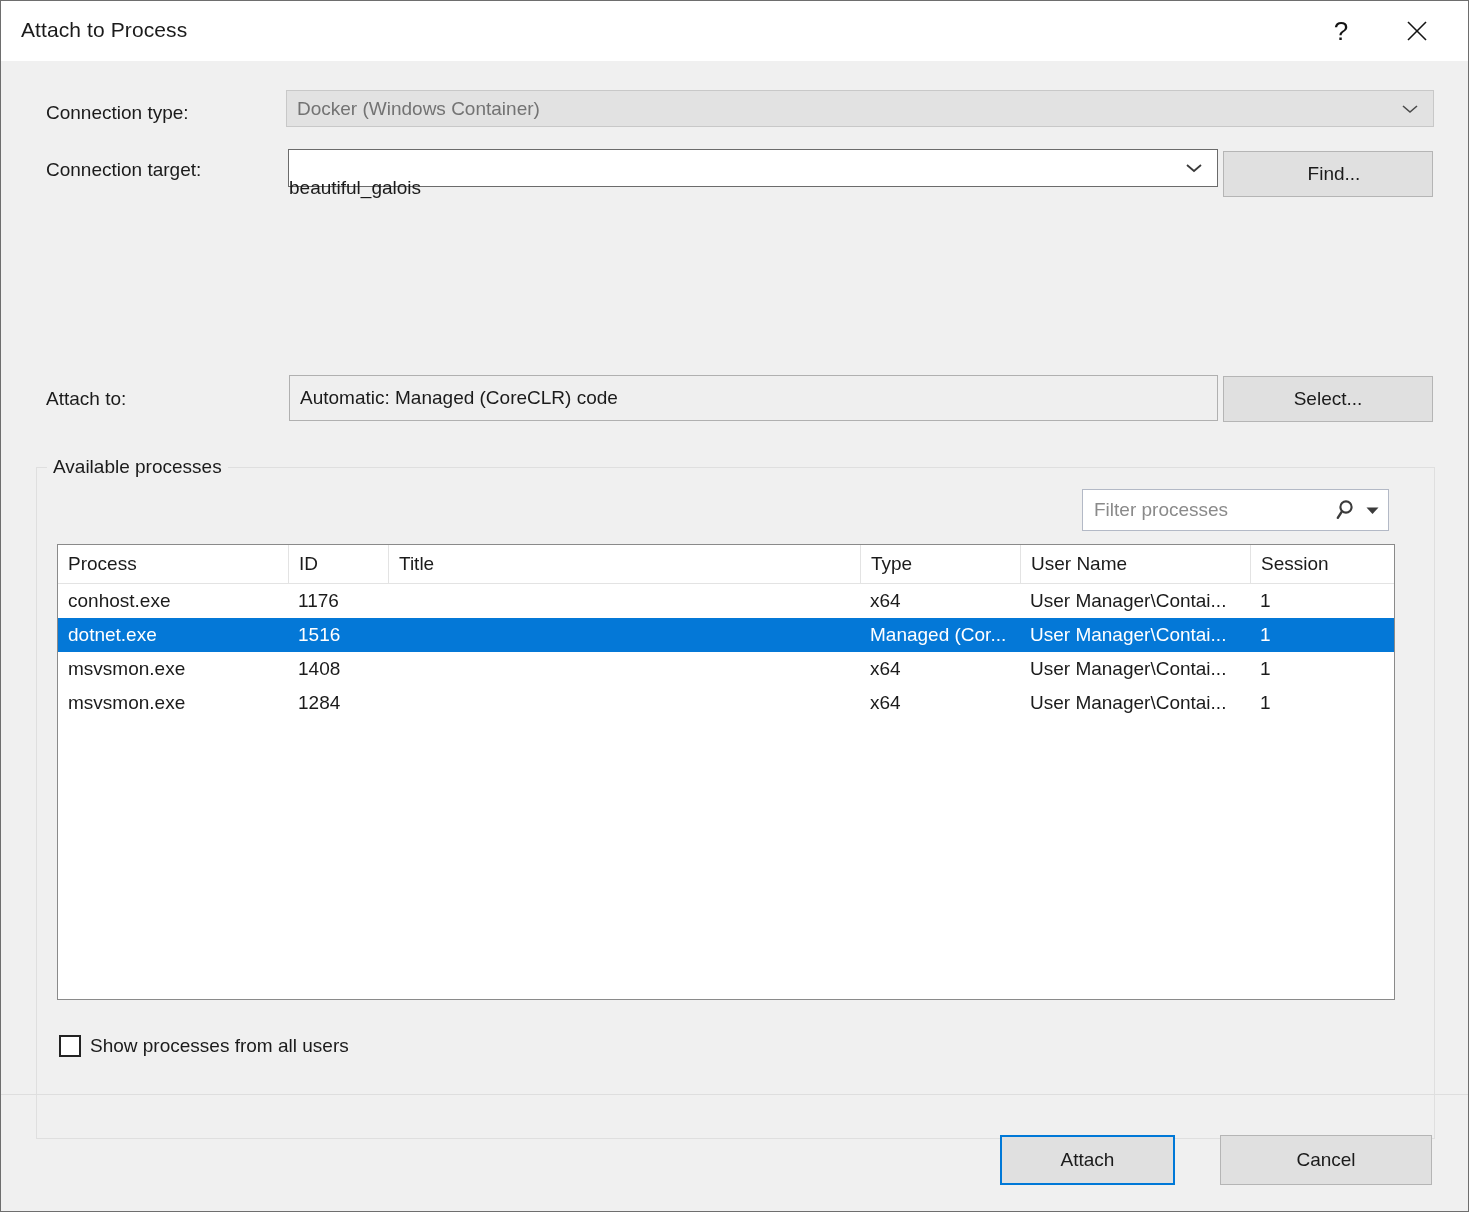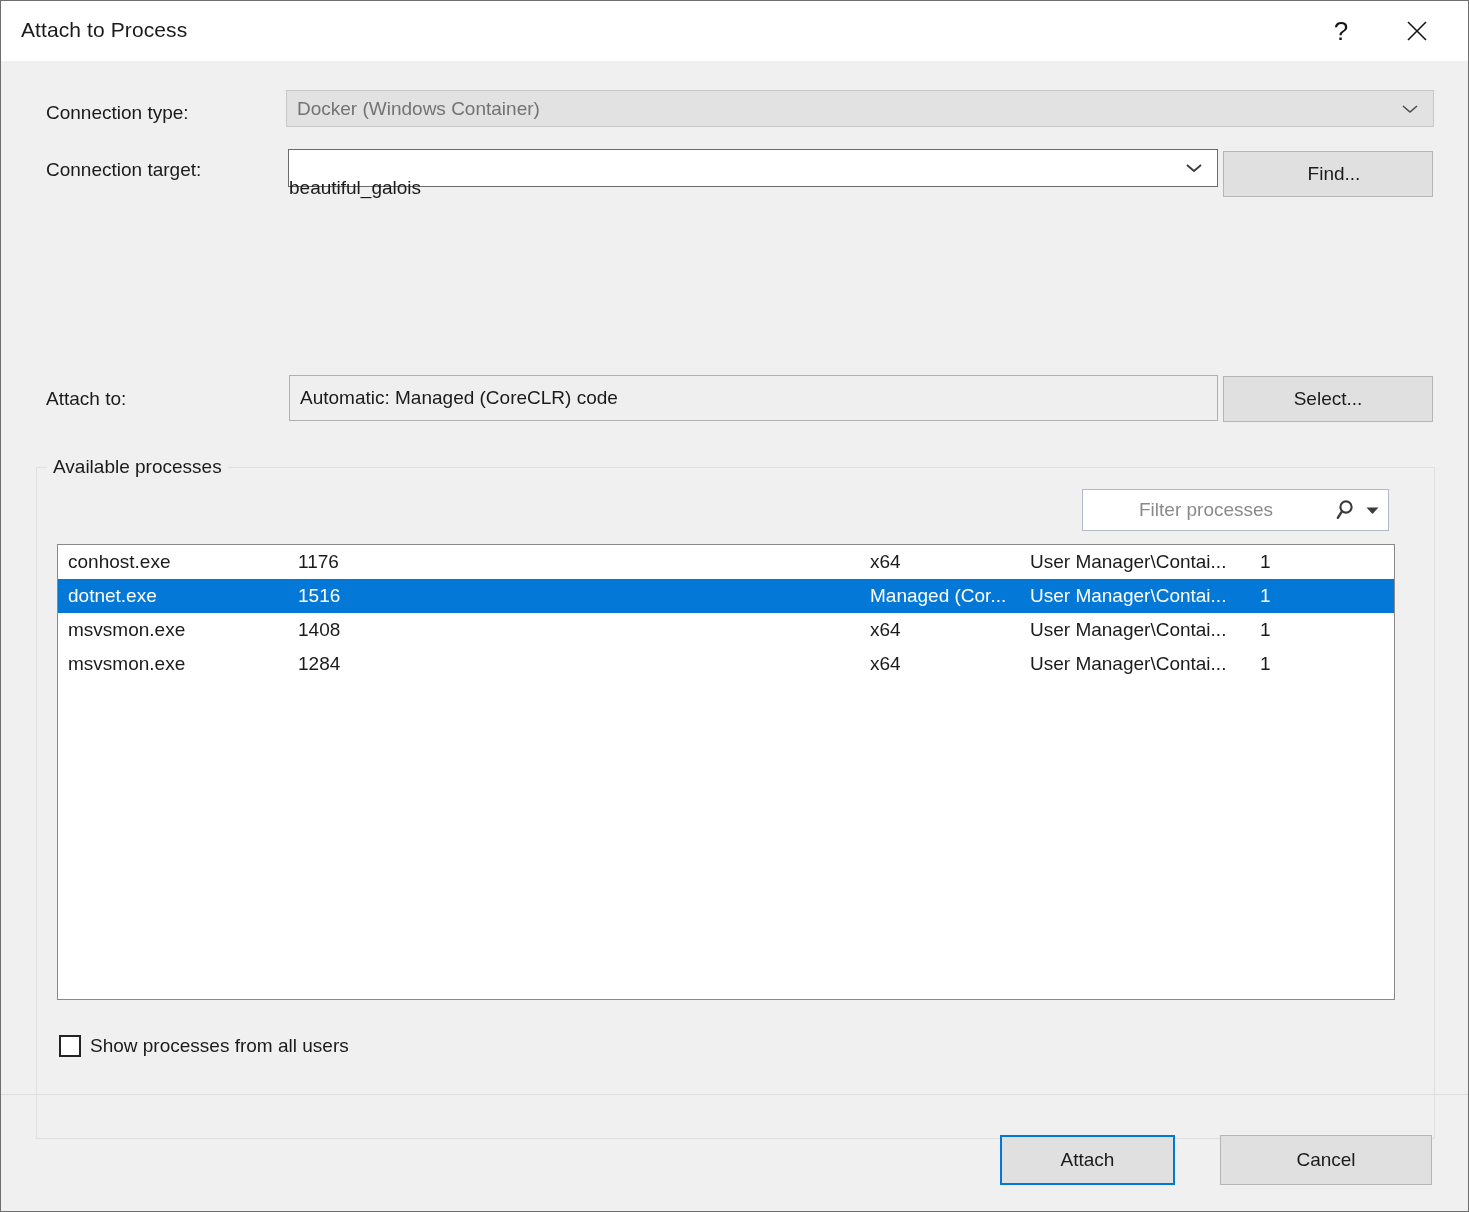--- a/index.html
+++ b/index.html
@@ -176,25 +176,24 @@
   
   .filter-box {
     position: absolute;
     box-sizing: border-box;
     background: #ffffff;
     border: 1px solid #b3b9c6;
     display: flex;
     align-items: center;
   }
   .filter-placeholder {
-    padding-left: 20px;
+    padding-left: 11px;
     font-size: 19px;
     color: #8a8a8a;
     flex: 1;
-    margin-left: 36px;
   }
   .filter-icons {
     display: flex;
     align-items: center;
     padding-right: 9px;
     gap: 6px;
   }
 
   
   .listview {
@@ -344,20 +343,28 @@
           <line x1="5.8" y1="13.6" x2="1.8" y2="19.8" stroke="#3b3b3b" stroke-width="2.4" stroke-linecap="round"></line>
         </svg>
         <svg width="13" height="9" viewBox="0 0 13 9">
           <polygon points="0.5,1.5 12.5,1.5 6.5,8" fill="#3b3b3b"></polygon>
         </svg>
       </span>
     </div>
 
     <div class="listview" style="left:56px; top:483px; width:1338px; height:456px;">
 
+      <div class="lv-header">
+        <div class="hcell first" style="left:0px; width:230px;">Process</div>
+        <div class="hcell" style="left:230px; width:100px;">ID</div>
+        <div class="hcell" style="left:330px; width:472px;">Title</div>
+        <div class="hcell" style="left:802px; width:160px;">Type</div>
+        <div class="hcell" style="left:962px; width:230px;">User Name</div>
+        <div class="hcell" style="left:1192px; width:144px;">Session</div>
+      </div>
 
       <div class="lv-row">
         <div class="cell" style="left:0px; width:230px;">conhost.exe</div>
         <div class="cell" style="left:230px; width:100px;">1176</div>
         <div class="cell" style="left:330px; width:472px;"></div>
         <div class="cell" style="left:802px; width:160px;">x64</div>
         <div class="cell" style="left:962px; width:230px;">User Manager\Contai...</div>
         <div class="cell" style="left:1192px; width:144px;">1</div>
       </div>
 

